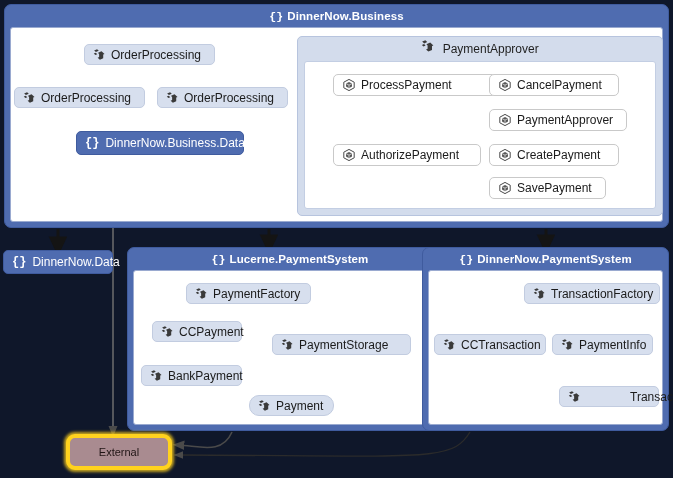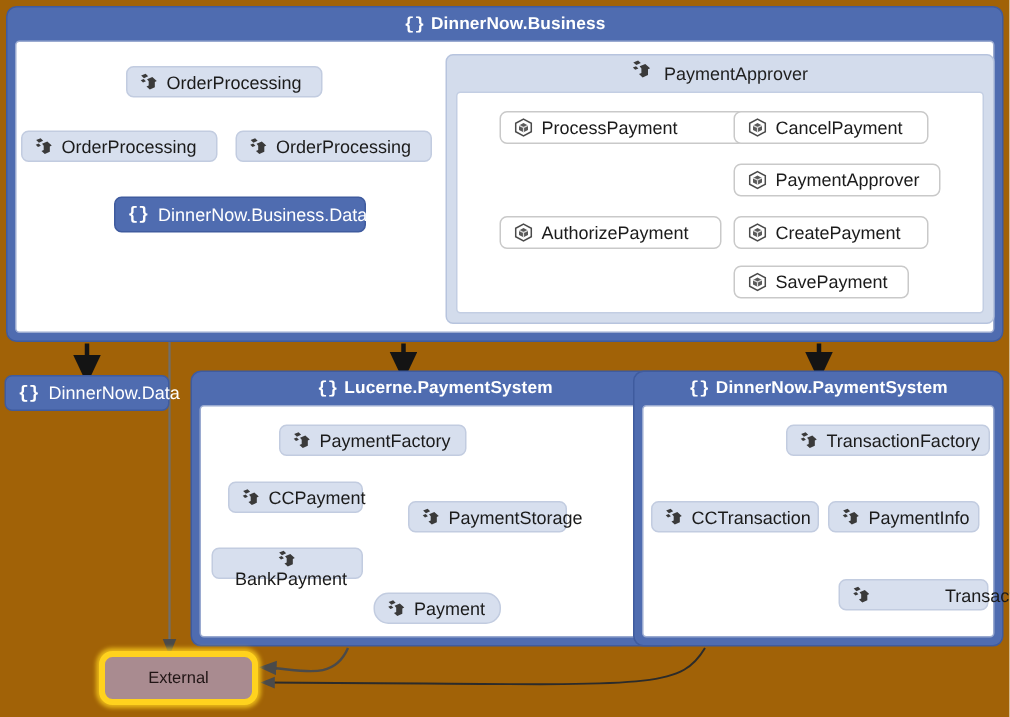--- a/index.html
+++ b/index.html
@@ -1,17 +1,17 @@
 <!DOCTYPE html>
 <html><head>
 <meta charset="utf-8">
 <style>
   html,body{margin:0;padding:0;background:#ffffff;}
   body{font-family:"Liberation Sans","DejaVu Sans",sans-serif;}
-  #canvas{position:relative;width:673px;height:478px;overflow:hidden;background:#a16207;}
+  #canvas{position:relative;width:673px;height:478px;overflow:hidden;background:#0f172a;}
   svg.edges{position:absolute;left:0;top:0;width:673px;height:478px;pointer-events:none;}
 
   
   .ns{position:absolute;box-sizing:border-box;border-radius:7px;background:#4f6cb0;
       border:1px solid #3f5b9e;}
   .ns > .ns-title{position:absolute;left:0;top:0;width:100%;height:22px;line-height:22px;
       text-align:center;color:#ffffff;font-weight:bold;font-size:11.5px;letter-spacing:.1px;}
   .ns > .ns-body{position:absolute;left:5px;right:5px;top:22px;bottom:5px;background:#ffffff;
       border:1px solid #9aaad0;border-radius:3px;}
   .ns-title .braces{font-family:"Liberation Mono","DejaVu Sans Mono",monospace;font-weight:bold;margin-right:4px;}
@@ -265,32 +265,32 @@
     <span class="ico">
       <svg width="13" height="13" viewBox="0 0 14 14">
         <path d="M1.2 2.6 L4.4 1.3 L6.2 3.0 L3.2 4.4 Z" fill="#3a3a3a"></path>
         <path d="M5.4 5.2 L9.2 3.6 L12.4 6.5 L11.0 7.1 L11.0 11.0 L7.4 12.6 L5.0 10.4 L6.6 9.7 L6.6 6.6 Z" fill="#3a3a3a"></path>
         <path d="M0.9 6.0 L3.0 5.1 L4.6 6.6 L2.5 7.5 Z" fill="#3a3a3a"></path>
       </svg>
     </span>
     <span class="lbl">CCPayment</span>
   </div>
 
-  <div class="chip type" style="left:272px;top:334px;width:106px;">
+  <div class="chip type" style="left:272px;top:334px;width:139px;">
     <span class="ico">
       <svg width="13" height="13" viewBox="0 0 14 14">
         <path d="M1.2 2.6 L4.4 1.3 L6.2 3.0 L3.2 4.4 Z" fill="#3a3a3a"></path>
         <path d="M5.4 5.2 L9.2 3.6 L12.4 6.5 L11.0 7.1 L11.0 11.0 L7.4 12.6 L5.0 10.4 L6.6 9.7 L6.6 6.6 Z" fill="#3a3a3a"></path>
         <path d="M0.9 6.0 L3.0 5.1 L4.6 6.6 L2.5 7.5 Z" fill="#3a3a3a"></path>
       </svg>
     </span>
     <span class="lbl">PaymentStorage</span>
   </div>
 
-  <div class="chip type" style="left:141px;top:365px;width:101px;flex-direction:column;">
+  <div class="chip type" style="left:141px;top:365px;width:101px;">
     <span class="ico">
       <svg width="13" height="13" viewBox="0 0 14 14">
         <path d="M1.2 2.6 L4.4 1.3 L6.2 3.0 L3.2 4.4 Z" fill="#3a3a3a"></path>
         <path d="M5.4 5.2 L9.2 3.6 L12.4 6.5 L11.0 7.1 L11.0 11.0 L7.4 12.6 L5.0 10.4 L6.6 9.7 L6.6 6.6 Z" fill="#3a3a3a"></path>
         <path d="M0.9 6.0 L3.0 5.1 L4.6 6.6 L2.5 7.5 Z" fill="#3a3a3a"></path>
       </svg>
     </span>
     <span class="lbl">BankPayment</span>
   </div>
 

